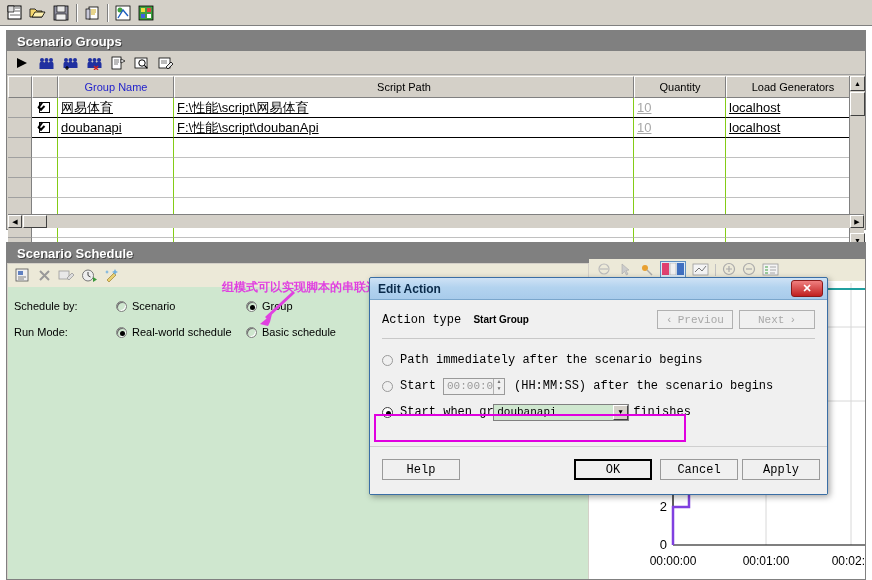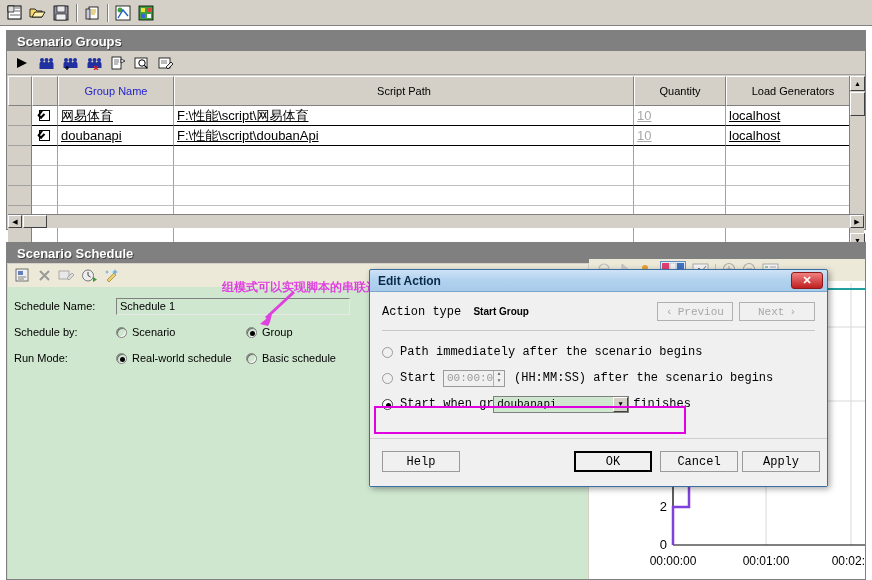--- a/index.html
+++ b/index.html
@@ -40,21 +40,21 @@
     font-family:"Liberation Sans", sans-serif;
     text-shadow:1px 1px 0 #404040;
   }
   .groups-toolbar {
     height:24px; background:#d4d0c8; display:flex; align-items:center;
     padding-left:4px; gap:2px; border-bottom:1px solid #a0a0a0;
   }
   .gt-btn { width:22px;height:20px;display:flex;align-items:center;justify-content:center; }
 
   .grid-wrap { position:absolute; left:1px; top:45px; width:856px; height:172px; background:#ffffff; }
-  .grid-head { display:flex; height:30px; background:#8b5cf6; }
+  .grid-head { display:flex; height:22px; background:#8b5cf6; }
   .gh {
     border-right:1px solid #808080; border-bottom:1px solid #808080;
     border-top:1px solid #ffffff; border-left:1px solid #ffffff;
     display:flex;align-items:center;justify-content:center;
     font-size:11px; color:#000; background:#d4d0c8; overflow:hidden; white-space:nowrap;
   }
   .gh.blue { color:#2222cc; }
   .grid-row { display:flex; height:20px; background:#ffffff; }
   .gc { border-right:1px solid #84cc16; border-bottom:1px solid #c0c0c0;
         display:flex; align-items:center; padding-left:3px; overflow:hidden; white-space:nowrap;
@@ -119,21 +119,21 @@
   .ropt{display:flex;align-items:center;font-size:11px;margin-right:0;}
 
   
   .chart-area{position:absolute;left:582px;top:16px;right:0;bottom:0;background:#ffffff;}
   .chart-tb{position:absolute;left:0;top:0;width:290px;height:22px;background:#ece9d8;
             display:flex;align-items:center;gap:6px;padding-left:8px;}
   .chart-plot{position:absolute;left:0;top:24px;right:0;bottom:0;}
 
   
   .dialog{
-    position:absolute;left:369px;top:269px;width:459px;height:218px;
+    position:absolute;left:369px;top:277px;width:459px;height:218px;
     background:#4d7c0f;border:1px solid #3a6ea5;border-radius:2px;
     box-shadow:2px 2px 6px rgba(0,0,0,0.35);
   }
   .dlg-title{
     height:22px;background:linear-gradient(to bottom,#cfe2f5,#b3d3ef 45%,#a8cbeb);
     display:flex;align-items:center;padding-left:8px;font-size:12px;font-weight:bold;color:#0a2a4a;
     border-bottom:1px solid #7aa6cc;border-radius:1px 1px 0 0;
   }
   .dlg-close{
     position:absolute;right:4px;top:2px;width:32px;height:17px;
@@ -425,24 +425,20 @@
         <svg width="17" height="15" viewBox="0 0 17 15">
             <path d="M3 12l7-7 2 2-7 7z" fill="#e8d070" stroke="#a08030" stroke-width=".7"></path>
             <path d="M11 1l1 2 2 1-2 1-1 2-1-2-2-1 2-1z" fill="#70b0e0"></path>
             <path d="M3 2l.7 1.4L5 4l-1.3.6L3 6l-.7-1.4L1 4l1.3-.6z" fill="#70b0e0"></path>
           </svg>
       </div>
     </div>
 
     <div class="sched-body">
       <div class="sched-form">
-        <div class="frow">
-          <div class="flabel">Schedule Name:</div>
-          <div class="ftext">Schedule 1</div>
-        </div>
         <div class="frow">
           <div class="flabel">Schedule by:</div>
           <div class="ropt" style="width:130px">
             <span class="radio"></span>
             <span>Scenario</span>
           </div>
           <div class="ropt">
             <span class="radio on"></span>
             <span>Group</span>
           </div>

